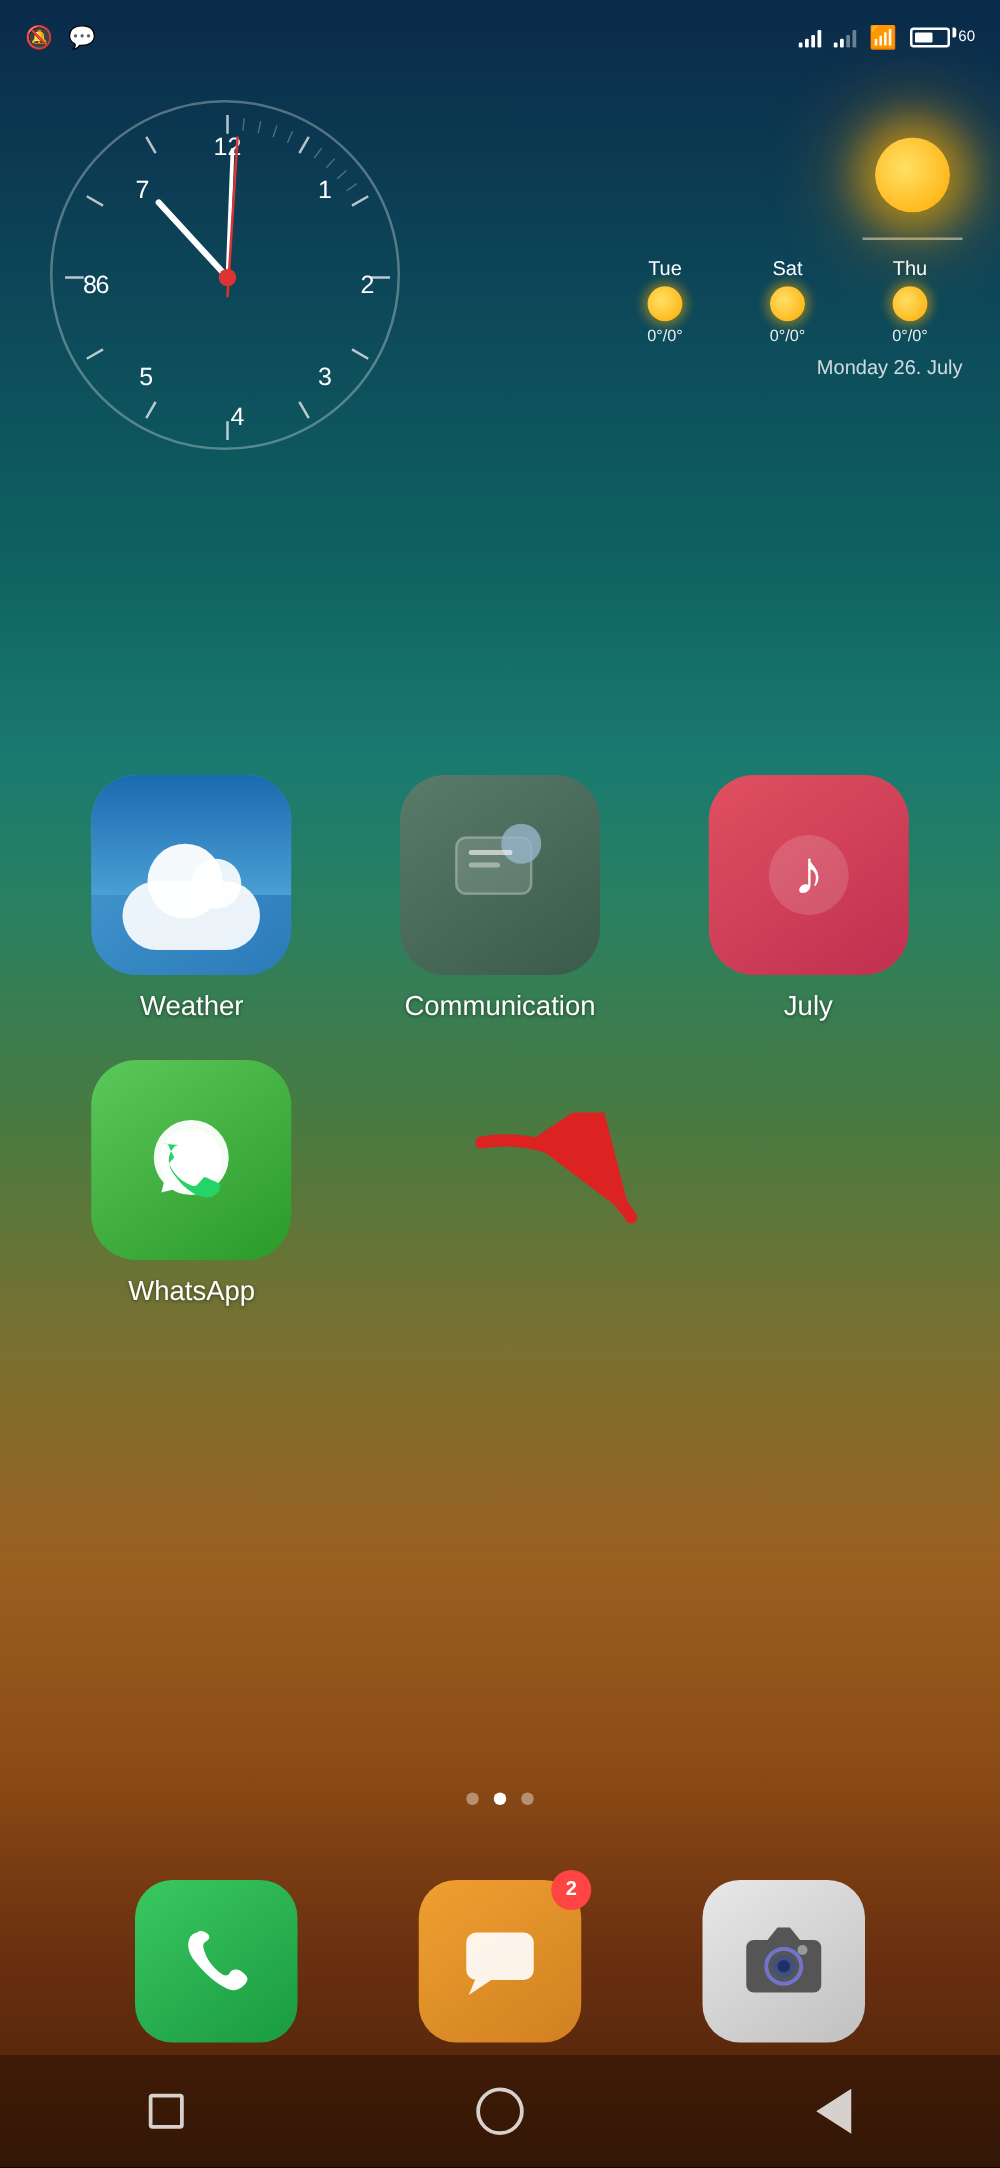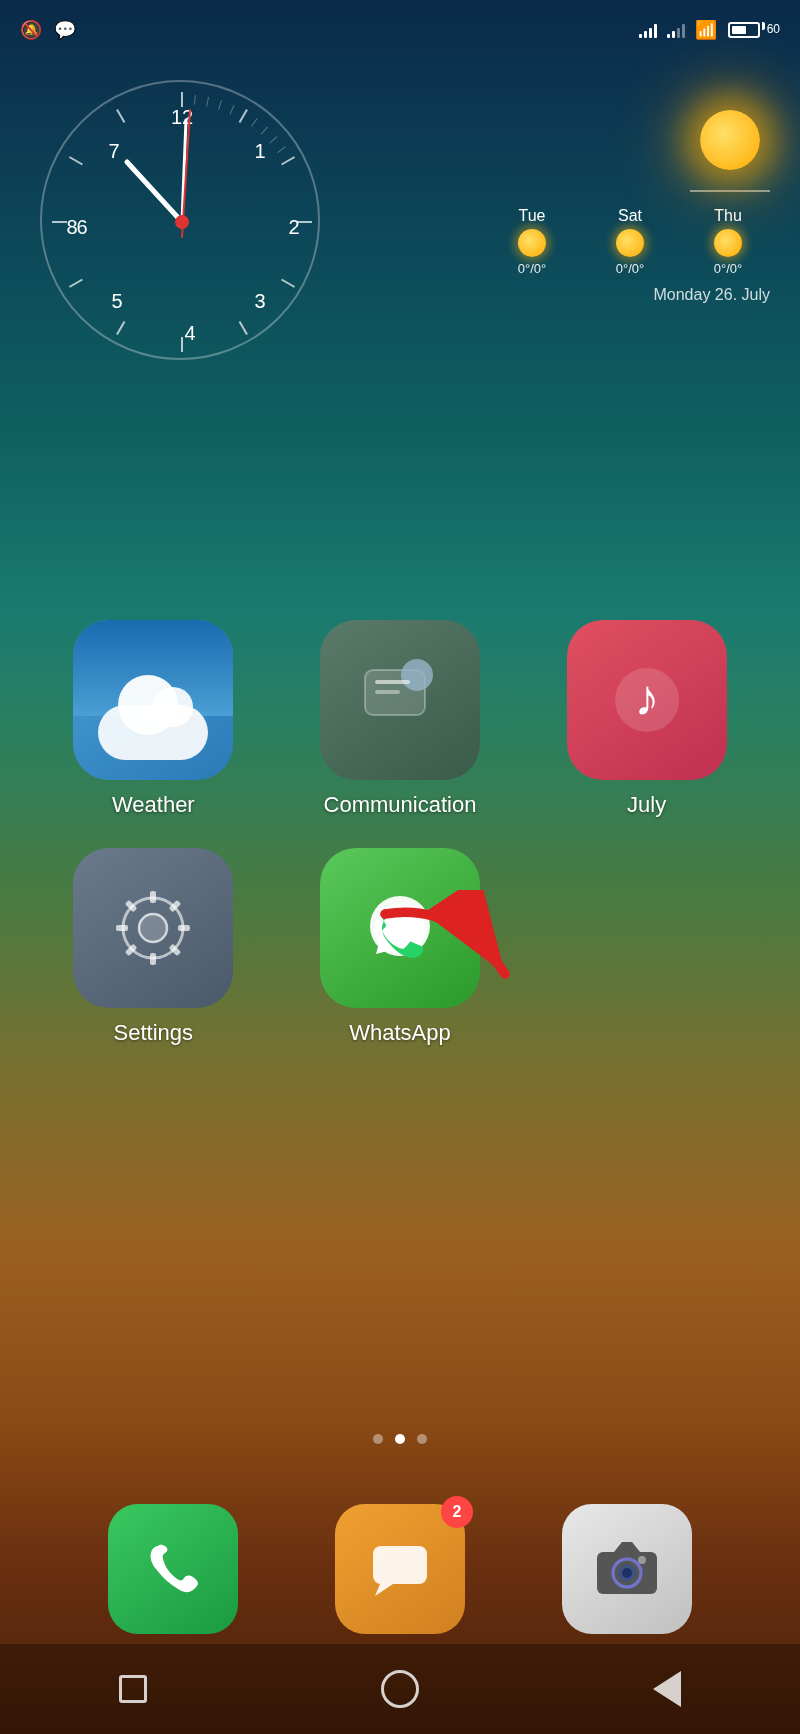--- a/index.html
+++ b/index.html
@@ -603,38 +603,20 @@
     <div class="app-icon icon-music">
       <svg width="90" height="90" viewBox="0 0 90 90">
         <circle cx="45" cy="45" r="32" fill="rgba(255,255,255,0.15)"></circle>
         <text x="45" y="60" text-anchor="middle" font-size="50" fill="white">♪</text>
       </svg>
     </div>
     <span class="app-label">July</span>
   </div>
 
 
-  <div class="app-item">
-    <div class="app-icon icon-settings">
-      <svg class="gear-svg" viewBox="0 0 90 90">
-        <circle cx="45" cy="45" r="30" fill="none" stroke="rgba(255,255,255,0.6)" stroke-width="3"></circle>
-        <circle cx="45" cy="45" r="14" fill="rgba(255,255,255,0.2)" stroke="rgba(255,255,255,0.7)" stroke-width="2.5"></circle>
-
-        <rect x="42" y="8" width="6" height="12" rx="2" fill="rgba(255,255,255,0.7)" transform="rotate(0 45 45)"></rect>
-        <rect x="42" y="8" width="6" height="12" rx="2" fill="rgba(255,255,255,0.7)" transform="rotate(45 45 45)"></rect>
-        <rect x="42" y="8" width="6" height="12" rx="2" fill="rgba(255,255,255,0.7)" transform="rotate(90 45 45)"></rect>
-        <rect x="42" y="8" width="6" height="12" rx="2" fill="rgba(255,255,255,0.7)" transform="rotate(135 45 45)"></rect>
-        <rect x="42" y="8" width="6" height="12" rx="2" fill="rgba(255,255,255,0.7)" transform="rotate(180 45 45)"></rect>
-        <rect x="42" y="8" width="6" height="12" rx="2" fill="rgba(255,255,255,0.7)" transform="rotate(225 45 45)"></rect>
-        <rect x="42" y="8" width="6" height="12" rx="2" fill="rgba(255,255,255,0.7)" transform="rotate(270 45 45)"></rect>
-        <rect x="42" y="8" width="6" height="12" rx="2" fill="rgba(255,255,255,0.7)" transform="rotate(315 45 45)"></rect>
-      </svg>
-    </div>
-    <span class="app-label">Settings</span>
-  </div>
 
   <div class="app-item">
     <div class="app-icon icon-whatsapp">
       <svg width="90" height="90" viewBox="0 0 90 90">
         <circle cx="45" cy="43" r="30" fill="white" opacity="0.95"></circle>
         <path d="M45 18 C30 18 18 30 18 45 C18 50 20 55 23 59 L19 72 L32 68 C36 70 40 72 45 72 C60 72 72 60 72 45 C72 30 60 18 45 18 Z" fill="none" stroke="white" stroke-width="0"></path>
         <path d="M45 20 C31 20 20 31 20 45 C20 50 21.5 54.5 24.5 58 L21 71 L34.5 67.5 C38 69.5 41.5 70.5 45 70.5 C59 70.5 70 59.5 70 45.5 C70 31 59 20 45 20 Z" fill="white"></path>
         <path d="M35 33 C34 33 32 33.5 31 35 C30 36.5 27 39.5 27 45.5 C27 51.5 31.5 57 32 57.5 C32.5 58 39.5 69 51 73.5 C57 75.5 59 75 61 74.5 C63 74 66.5 71.5 67.5 69 C68.5 66.5 68.5 64.5 68 64 C67.5 63.5 66.5 63 65 62.5 C63.5 62 58 59.5 57 59 C56 58.5 55 58.5 54 60 C53 61.5 50.5 64 49.5 65 C48.5 66 47.5 66 46 65.5 C44.5 65 40 63.5 34.5 58.5 C30.5 54.5 28 49.5 27.5 48.5 C27 47.5 27.5 47 28 46.5 C28.5 46 29.5 45 30 44.5 C30.5 44 30.5 43.5 31 43 C31.5 42.5 31 41.5 30.5 41 C30 40.5 27.5 35 26.5 33 C26 31.5 25 32 24.5 32 C24 32 23 32 22 32 Z" fill="#25d366"></path>
       </svg>
     </div>

